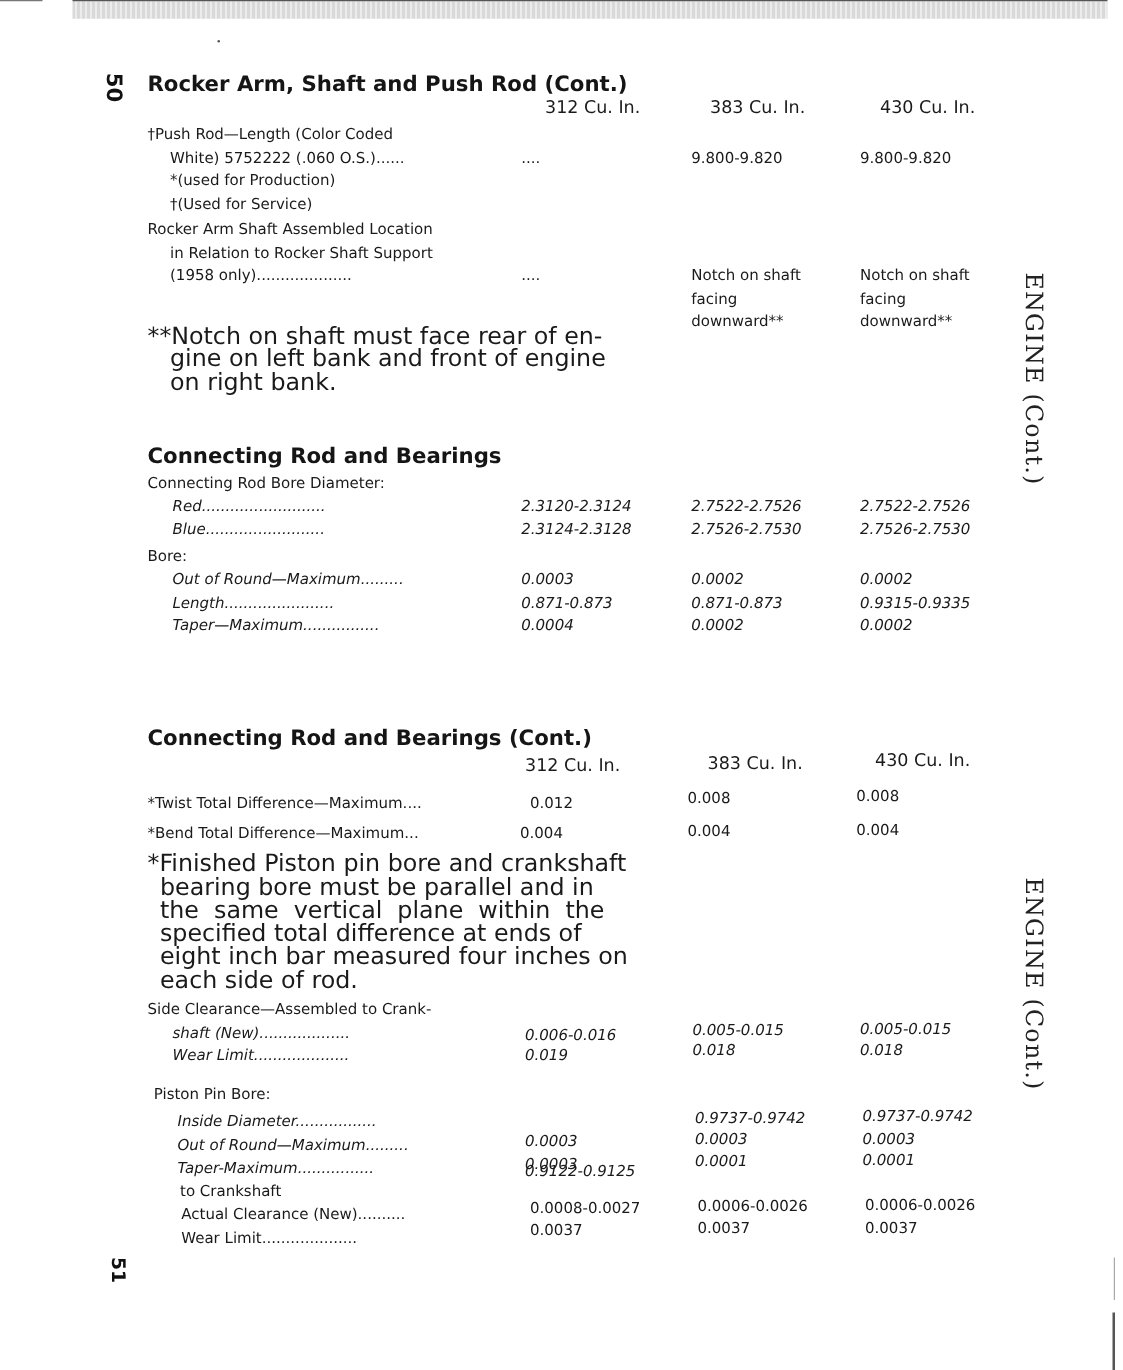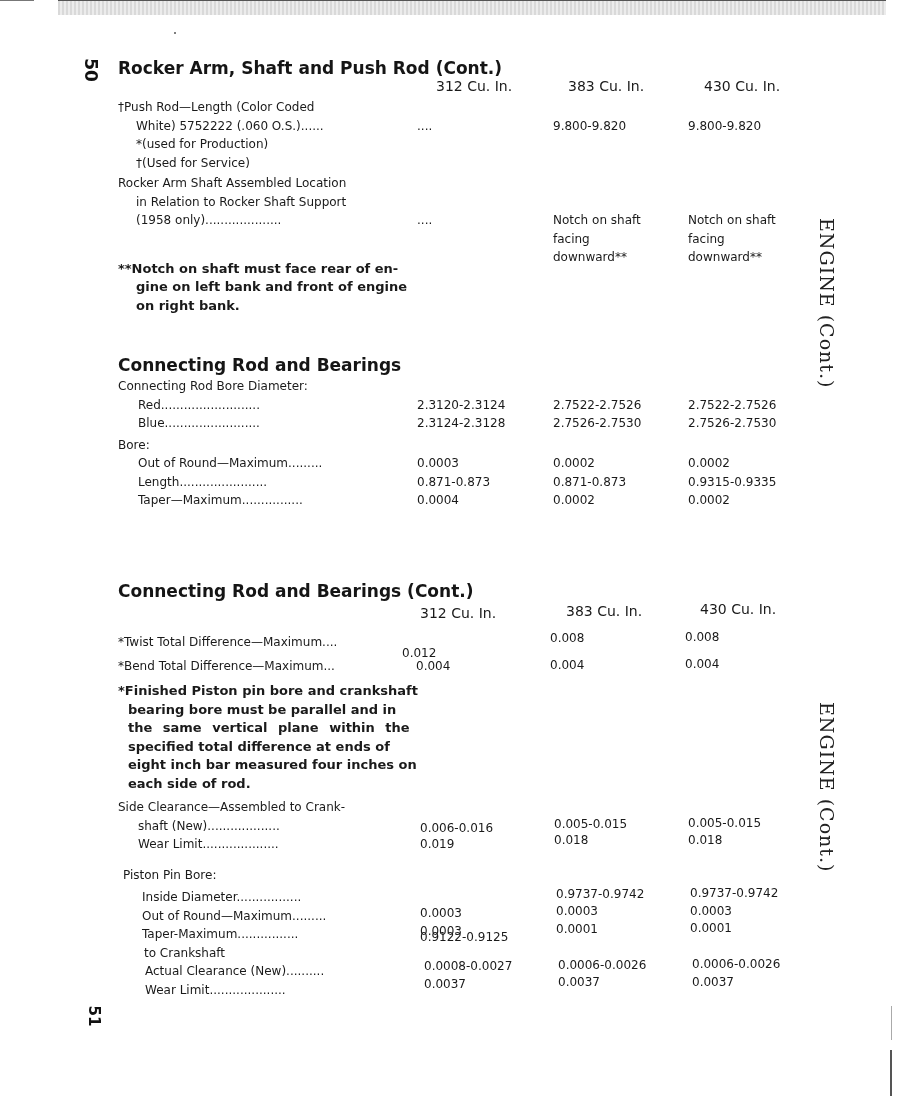--- a/index.html
+++ b/index.html
@@ -35,22 +35,22 @@
   .section { position: absolute; left: 118px; width: 700px; }
   .sec-title { font-weight: bold; font-size: 17px; color: #151515; white-space: nowrap; }
   .col-heads { position: relative; height: 20px; font-size: 14px; }
   .col-heads span { position: absolute; white-space: nowrap; }
 
   .row { position: relative; font-size: 12px; line-height: 18.5px; }
   .row .label { white-space: pre; }
   .row .v { position: absolute; white-space: nowrap; }
   .c1 { left: 299px; } .c2 { left: 435px; } .c3 { left: 570px; }
   .ind1 { padding-left: 18px; }
-  .ind2 { padding-left: 20px; }
-  .para { font-size: 13px; line-height: 18.5px; font-weight: bold; }
+  .ind2 { padding-left: 20px; font-style: italic; }
+  .para { font-size: 19px; line-height: 18.5px; }
 </style>
 </head>
 <body>
 
 <div class="scan-left-line"></div>
 <div class="scan-strip"></div>
 <div class="dot-mark"></div>
 <div class="scan-right-line2"></div>
 <div class="scan-right-line"></div>
 
@@ -137,21 +137,21 @@
 
 <div class="section" style="top:581px;">
   <div class="sec-title">Connecting Rod and Bearings (Cont.)</div>
   <div class="col-heads" style="margin-top:2px;">
     <span style="left:302px;top:2px;">312 Cu. In.</span>
     <span style="left:448px;">383 Cu. In.</span>
     <span style="left:582px;top:-2px;">430 Cu. In.</span>
   </div>
   <div class="row" style="margin-top:10px;">
     <span class="label">*Twist Total Difference—Maximum....</span>
-    <span class="v c1" style="left:284px;margin-top:11px;">0.012</span>
+    <span class="v c1" style="left:306px;">0.012</span>
     <span class="v c2" style="left:432px;top:-4px;">0.008</span>
     <span class="v c3" style="left:567px;top:-5px;">0.008</span>
   </div>
   <div class="row" style="margin-top:5px;">
     <span class="label">*Bend Total Difference—Maximum...</span>
     <span class="v c1" style="left:298px;">0.004</span>
     <span class="v c2" style="left:432px;top:-1px;">0.004</span>
     <span class="v c3" style="left:567px;top:-2px;">0.004</span>
   </div>
   <div class="para" style="margin-top:7px;">

